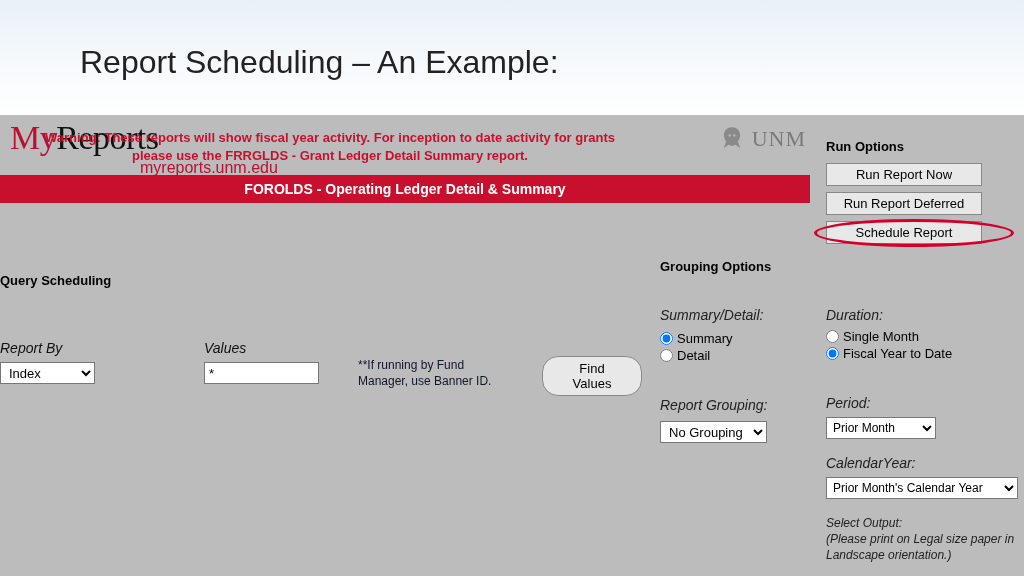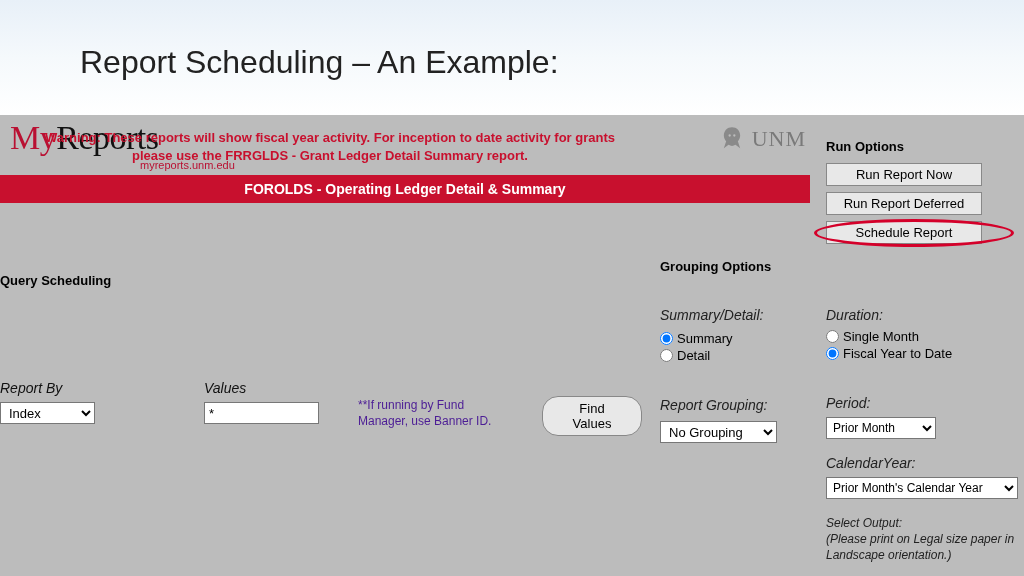--- a/index.html
+++ b/index.html
@@ -36,21 +36,21 @@
     font-family: Georgia, "Times New Roman", serif;
     font-weight: 400;
     letter-spacing: -0.5px;
   }
   .logo-my { color: #b91032; }
   .logo-reports { color: #111; }
   .subdomain {
     position: absolute;
     top: 44px;
     left: 140px;
-    font-size: 11px;
+    font-size: 16px;
     color: #b91032;
   }
   .unm-brand {
     position: absolute;
     right: 218px;
     top: 10px;
     display: flex;
     align-items: center;
     gap: 6px;
     color: #7a7a7a;
@@ -87,24 +87,24 @@
     width: 1024px;
     height: 461px;
   }
   .col-main { width: 660px; padding: 0; position: relative; }
   .col-grouping { width: 160px; padding: 0 4px; position: relative; }
   .col-right { width: 204px; padding: 0 6px; position: relative; }
   .section-head-italic { font-style: italic; font-size: 14px; color: #222; }
 
   
   .qp-label { position: absolute; top: 158px; left: 0; font-weight: bold; font-size: 13px; }
-  .form-row { position: absolute; top: 225px; left: 0; width: 660px; display: flex; align-items: flex-start; gap: 4px; margin-top: 40px; }
+  .form-row { position: absolute; top: 225px; left: 0; width: 660px; display: flex; align-items: flex-start; gap: 4px; }
   .form-cell { display: flex; flex-direction: column; }
   .form-cell label { font-style: italic; font-size: 14px; color: #111; margin-bottom: 6px; }
-  .form-cell .hint { font-size: 12px; color: #4c1d95; line-height: 1.3; max-width: 150px; }
+  .form-cell .hint { font-size: 12px; color: #0f172a; line-height: 1.3; max-width: 150px; }
   select.ctl, input.ctl {
     font-size: 13px;
     padding: 2px 4px;
     border: 1px solid #777;
     background: #fff;
     height: 22px;
   }
   .btn {
     background: #e8e8e8;
     border: 1px solid #888;
@@ -200,21 +200,21 @@
           <span>Summary</span>
         </div>
         <div class="radio-row">
           <input type="radio" name="sd" style="">
           <span>Detail</span>
         </div>
       </div>
 
       <div class="rg2">
         <span class="section-head-italic">Report Grouping:</span>
-        <select class="ctl" style="width:117px;">
+        <select class="ctl" style="width:107px;">
           <option>No Grouping</option>
         </select>
       </div>
     </div>
 
     <div class="col-right">
       <div class="run-head">Run Options</div>
       <div class="run-btns">
         <button class="btn">Run Report Now</button>
         <button class="btn">Run Report Deferred</button>

